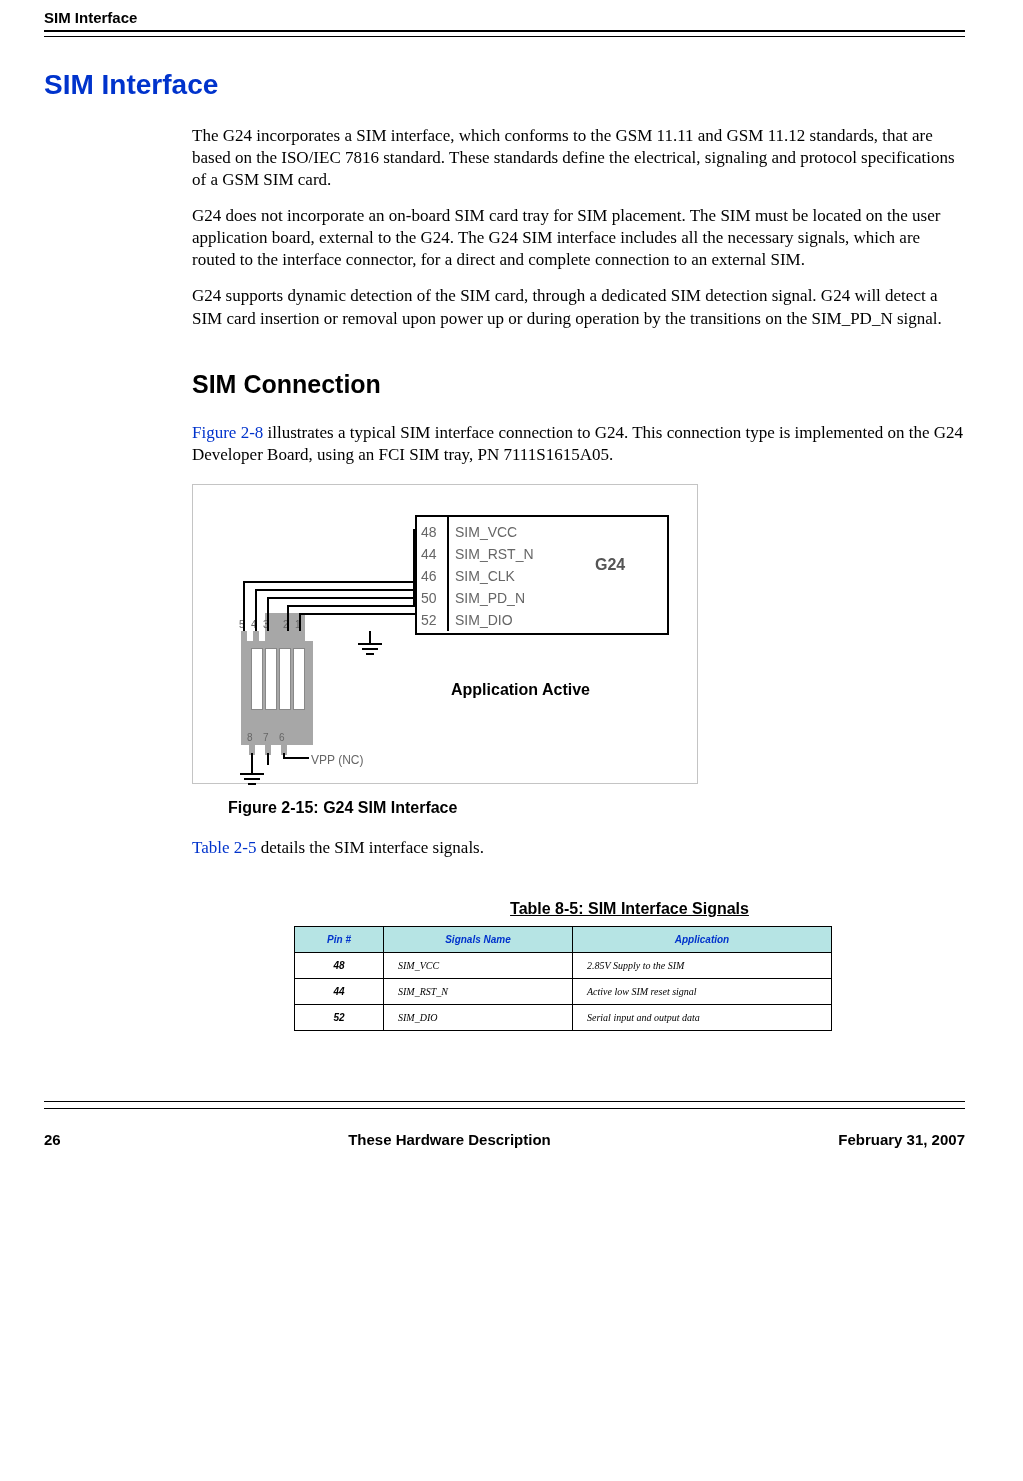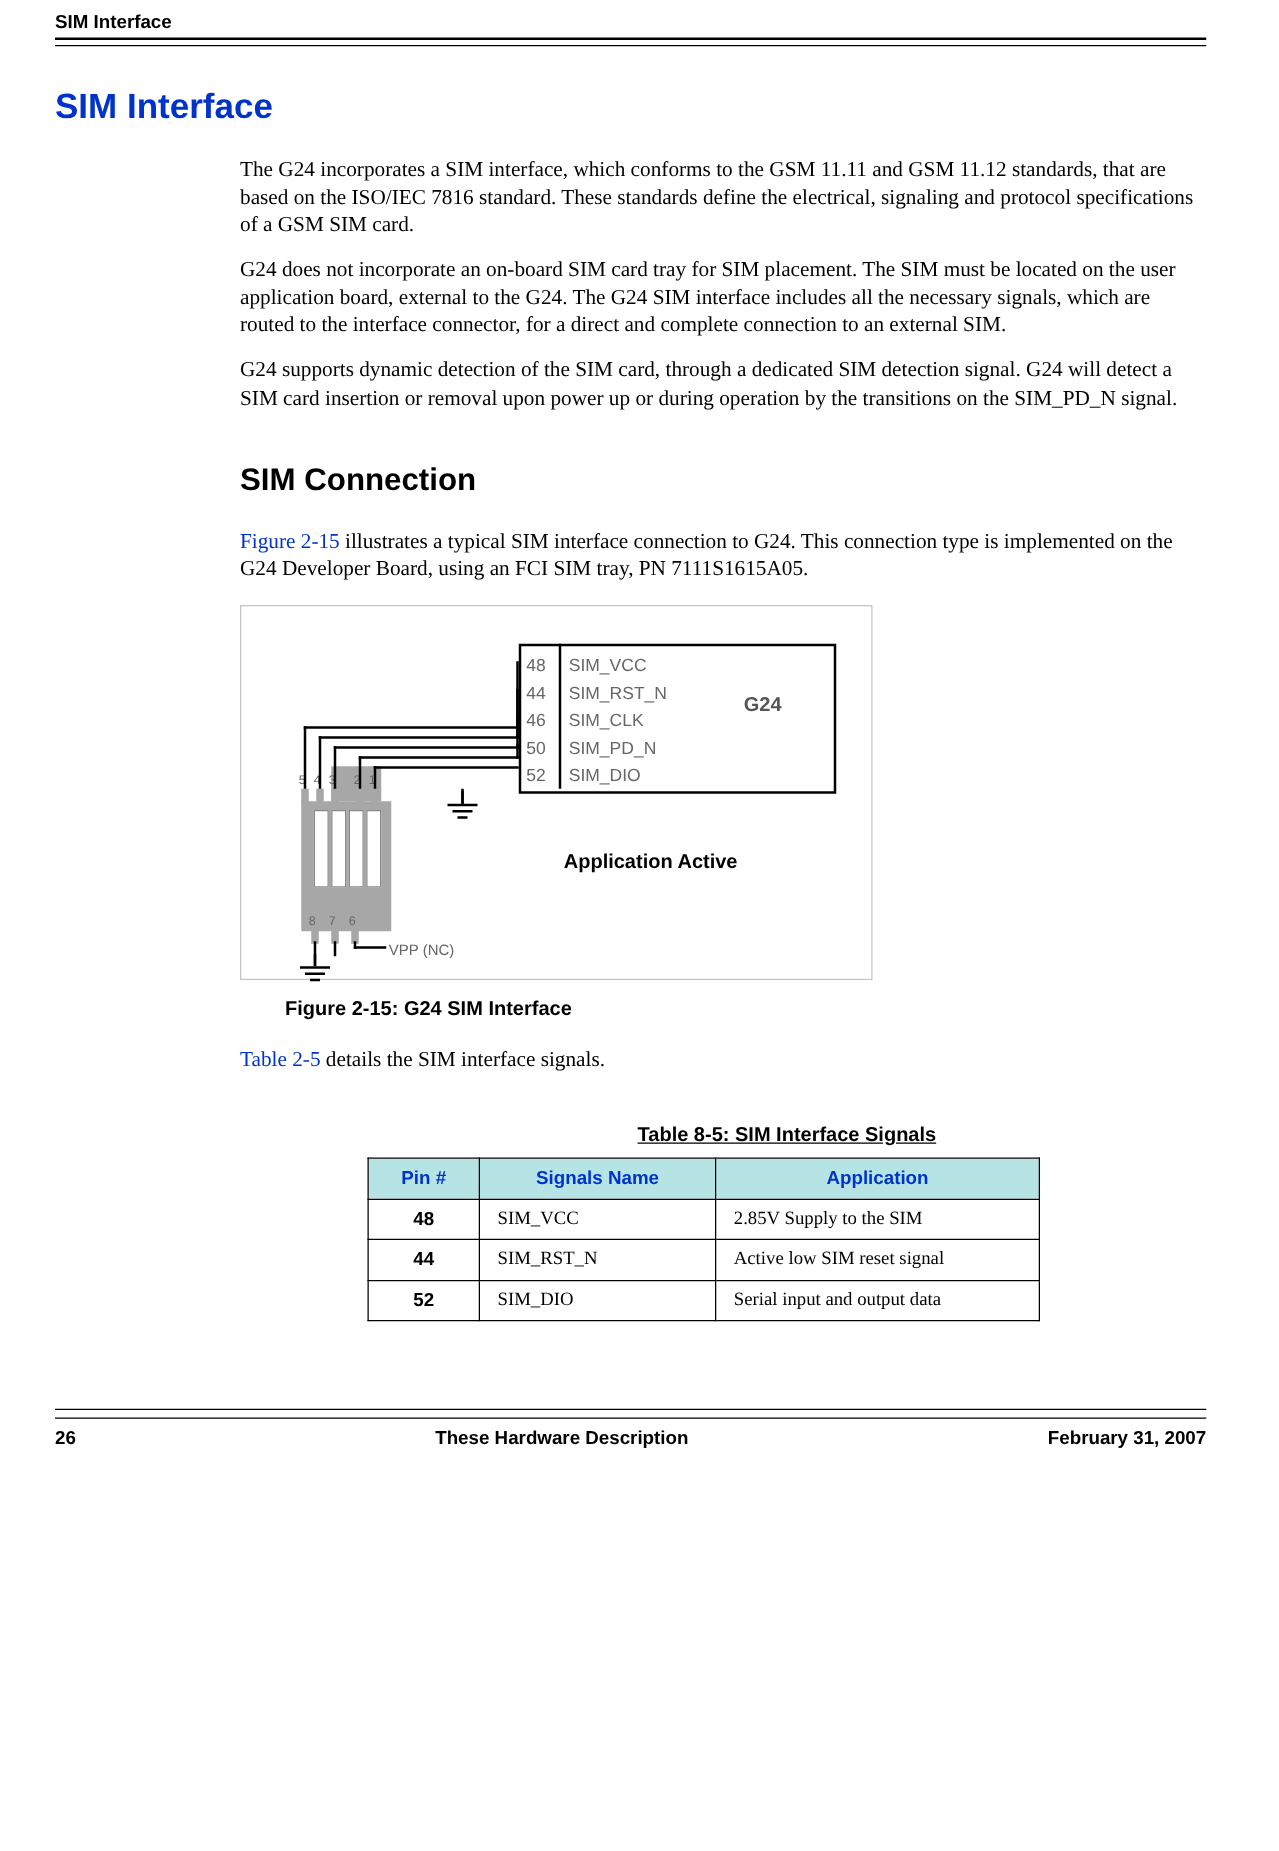--- a/index.html
+++ b/index.html
@@ -93,21 +93,22 @@
   .table-caption {
     font-family: Arial, Helvetica, sans-serif;
     font-weight: bold;
     font-size: 16px;
     text-align: center;
     text-decoration: underline;
     margin-bottom: 6px;
   }
   table.signals {
     border-collapse: collapse;
-    font-size: 15px;
+    font-size: 10px;
+    font-style: italic;
   }
   table.signals th, table.signals td {
     border: 1px solid #000;
     padding: 6px 14px;
   }
   table.signals th {
     background: #b6e4e4;
     color: #0033cc;
     font-family: Arial, Helvetica, sans-serif;
     font-weight: bold;
@@ -127,21 +128,21 @@
     border-top: 1px solid #000;
     padding-top: 4px;
   }
   .footer-row {
     display:flex;
     justify-content: space-between;
     font-family: Arial, Helvetica, sans-serif;
     font-weight: bold;
     font-size: 15px;
     border-top: 1px solid #000;
-    padding-top: 6px;
+    padding-top: 21px;
     margin-top:2px;
   }
 </style>
 </head>
 <body>
 
 <div class="page">
 
   <div class="running-head">SIM Interface</div>
   <div class="head-rule-thick"></div>
@@ -150,21 +151,21 @@
   <h1 class="section-title">SIM Interface</h1>
 
   <div class="body-col">
     <p>The G24 incorporates a SIM interface, which conforms to the GSM 11.11 and GSM 11.12 standards, that are based on the ISO/IEC 7816 standard. These standards define the electrical, signaling and protocol specifications of a GSM SIM card.</p>
     <p>G24 does not incorporate an on-board SIM card tray for SIM placement. The SIM must be located on the user application board, external to the G24. The G24 SIM interface includes all the necessary signals, which are routed to the interface connector, for a direct and complete connection to an external SIM.</p>
     <p>G24 supports dynamic detection of the SIM card, through a dedicated SIM detection signal. G24 will detect a SIM card insertion or removal upon power up or during operation by the transitions on the SIM_PD_N signal.</p>
 
     <h2 class="subsection-title">SIM Connection</h2>
 
     <p>
-      <span class="link-text">Figure 2-15</span><span> illustrates a typical SIM interface connection to G24. This connection type is implemented on the G24 Developer Board, using an FCI SIM tray, PN 7111S1615A05.</span>
+      <span class="link-text">Figure 2-8</span><span> illustrates a typical SIM interface connection to G24. This connection type is implemented on the G24 Developer Board, using an FCI SIM tray, PN 7111S1615A05.</span>
     </p>
   </div>
 
   <div class="figure-wrap">
     <div class="figure-box">
 
       <div class="conn-box"></div>
       <div class="conn-inner-divider"></div>
       <div class="conn-pin-col">
         <div>48</div>

